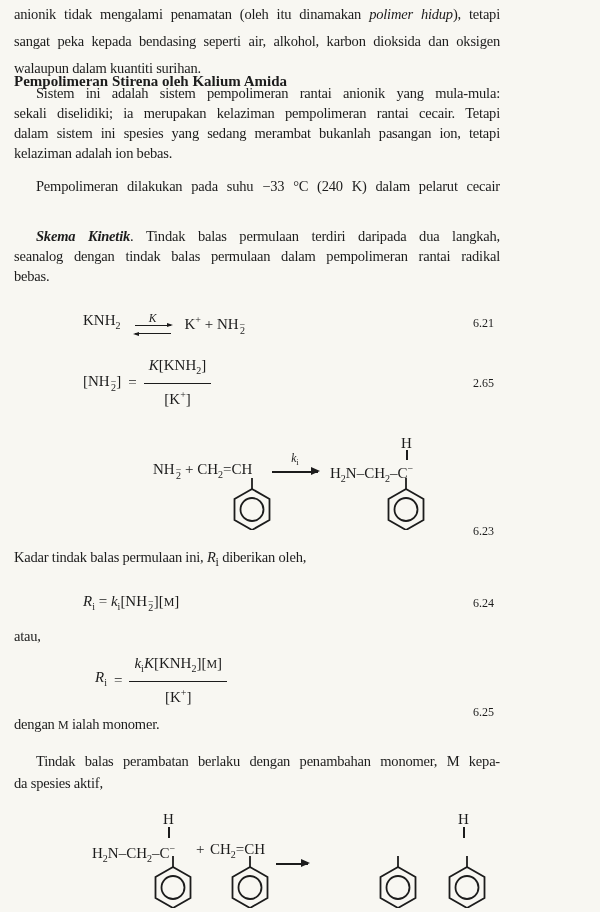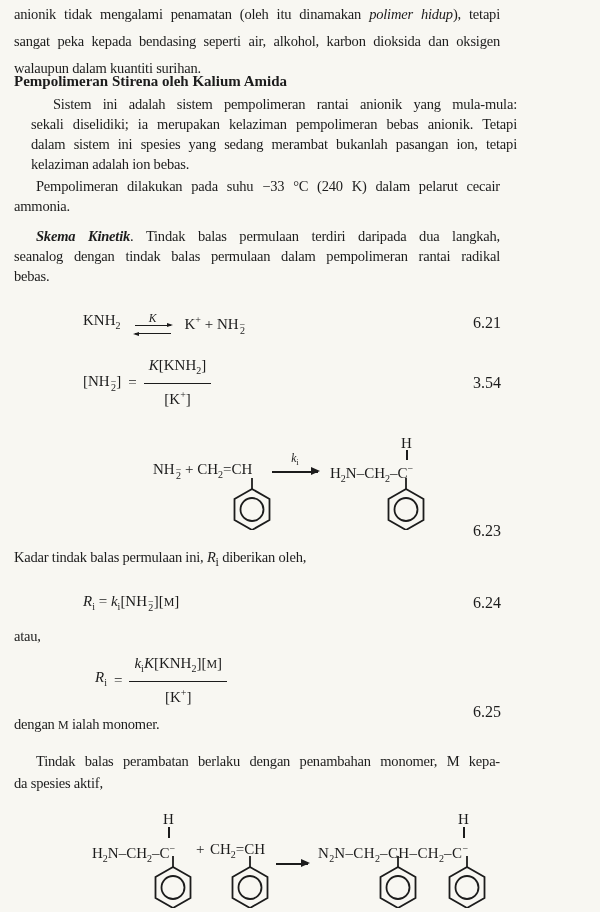--- a/index.html
+++ b/index.html
@@ -8,34 +8,34 @@
     background:#f8f7f2;overflow:hidden;
     font-family:"Liberation Serif","DejaVu Serif",serif;
     color:#1c1c1c;
   }
   .blk{position:absolute;left:14px;width:486px;font-size:14.5px;letter-spacing:-0.2px;}
   .ln{white-space:nowrap;}
   .j{white-space:normal;text-align:justify;text-align-last:justify;}
   .ind{text-indent:22px;}
   .intro{top:1px;line-height:27px;}
   .heading{top:73px;font-weight:bold;font-size:15px;letter-spacing:0;}
-  .para1{top:94px;line-height:20px;margin-left:17px;}
+  .para1{top:83px;line-height:20px;}
   .para2{top:176px;line-height:20px;}
   .para3{top:226px;line-height:20px;}
   .kadar{top:548px;line-height:19px;}
   .atau{top:626px;line-height:20px;}
   .dengan{top:714px;line-height:20px;}
   .para4{top:750px;line-height:22px;}
 
   
   .fm{font-size:15px;line-height:18px;white-space:nowrap;}
   .fm sub,.fm sup{font-size:10px;letter-spacing:0;}
   .abs{position:absolute;}
   .eqrow{position:absolute;display:flex;align-items:center;gap:7px;font-size:15px;}
-  .eqnum{position:absolute;font-size:16px;line-height:18px;}
+  .eqnum{position:absolute;font-size:12px;line-height:18px;}
   .sc{font-size:12px;}
   .ss{display:inline-block;vertical-align:-5px;margin-left:1px;}
   .ss span{display:block;font-size:10px;line-height:6.5px;text-align:center;}
   .frac{display:inline-block;text-align:center;vertical-align:middle;}
   .frac .num{display:block;padding:0 5px 3px;border-bottom:1.4px solid #1c1c1c;}
   .frac .den{display:block;padding-top:2px;}
   .eqwrap{display:inline-flex;flex-direction:column;align-items:center;margin:0 7px;}
   .kl{font-size:11.5px;line-height:13px;display:block;text-align:center;}
   .kl sub{font-size:8.5px;}
   .harp{position:relative;width:36px;height:9px;display:block;}
@@ -61,29 +61,28 @@
     <div class="ln j">sangat peka kepada bendasing seperti air, alkohol, karbon dioksida dan oksigen</div>
     <div class="ln">walaupun dalam kuantiti surihan.</div>
   </div>
 
   
   <div class="blk heading">Pempolimeran Stirena oleh Kalium Amida</div>
 
   
   <div class="blk para1">
     <div class="ln j ind">Sistem ini adalah sistem pempolimeran rantai anionik yang mula-mula:</div>
-    <div class="ln j">sekali diselidiki; ia merupakan kelaziman pempolimeran bebas anionik. Tetapi</div>
+    <div class="ln j">sekali diselidiki; ia merupakan kelaziman pempolimeran rantai cecair. Tetapi</div>
     <div class="ln j">dalam sistem ini spesies yang sedang merambat bukanlah pasangan ion, tetapi</div>
     <div class="ln">kelaziman adalah ion bebas.</div>
   </div>
 
   
   <div class="blk para2">
     <div class="ln j ind">Pempolimeran dilakukan pada suhu −33 °C (240 K) dalam pelarut cecair</div>
-    <div class="ln">ammonia.</div>
   </div>
 
   
   <div class="blk para3">
     <div class="ln j ind"><b><i>Skema Kinetik</i></b>. Tindak balas permulaan terdiri daripada dua langkah,</div>
     <div class="ln j">seanalog dengan tindak balas permulaan dalam pempolimeran rantai radikal</div>
     <div class="ln">bebas.</div>
   </div>
 
   
@@ -102,21 +101,21 @@
 
   
   <div class="eqrow" style="left:83px;top:358px;height:48px;">
     <span class="fm">[NH<span class="ss"><span class="t">−</span><span class="b">2</span></span>]</span>
     <span class="fm">=</span>
     <span class="frac">
       <span class="num fm"><i>K</i>[KNH<sub>2</sub>]</span>
       <span class="den fm">[K<sup>+</sup>]</span>
     </span>
   </div>
-  <div class="eqnum" style="left:473px;top:374px;">3.54</div>
+  <div class="eqnum" style="left:473px;top:374px;">2.65</div>
 
   
   <span class="fm abs" style="left:153px;top:460px;">NH<span class="ss"><span class="t">−</span><span class="b">2</span></span> + CH<sub>2</sub>=CH</span>
   <span class="kiarrow" style="left:272px;top:452px;">
     <span class="kl"><i>k</i><sub>i</sub></span>
     <span class="rarrow" style="width:46px;"></span>
   </span>
   <span class="fm abs" style="left:330px;top:460px;">H<sub>2</sub>N–CH<sub>2</sub>–C<sup>−</sup></span>
   <span class="fm abs" style="left:401px;top:434px;">H</span>
   <span class="stem" style="left:406px;top:450px;height:10px;"></span>
@@ -170,21 +169,20 @@
     <div class="ln">da spesies aktif,</div>
   </div>
 
   
   <span class="fm abs" style="left:163px;top:810px;">H</span>
   <span class="stem" style="left:168px;top:827px;height:11px;"></span>
   <span class="fm abs" style="left:92px;top:840px;">H<sub>2</sub>N–CH<sub>2</sub>–C<sup>−</sup></span>
   <span class="fm abs" style="left:196px;top:840px;">+</span>
   <span class="fm abs" style="left:210px;top:840px;">CH<sub>2</sub>=CH</span>
   <span class="rarrow abs" style="left:276px;top:851px;width:32px;"></span>
-  <span class="fm abs" style="left:318px;top:840px;letter-spacing:0.4px;">N<sub>2</sub>N–CH<sub>2</sub>–CH–CH<sub>2</sub>–C<sup>−</sup></span>
   <span class="fm abs" style="left:458px;top:810px;">H</span>
   <span class="stem" style="left:463px;top:827px;height:11px;"></span>
   <svg class="ring" style="left:153px;top:856px;" width="40" height="52" viewBox="0 0 40 52">
     <line x1="20" y1="0" x2="20" y2="11"></line>
       <polygon points="20,11 37.5,21 37.5,42 20,52 2.5,42 2.5,21"></polygon>
       <circle cx="20" cy="31.5" r="11.5"></circle>
   </svg>
   <svg class="ring" style="left:230px;top:856px;" width="40" height="52" viewBox="0 0 40 52">
     <line x1="20" y1="0" x2="20" y2="11"></line>
       <polygon points="20,11 37.5,21 37.5,42 20,52 2.5,42 2.5,21"></polygon>

